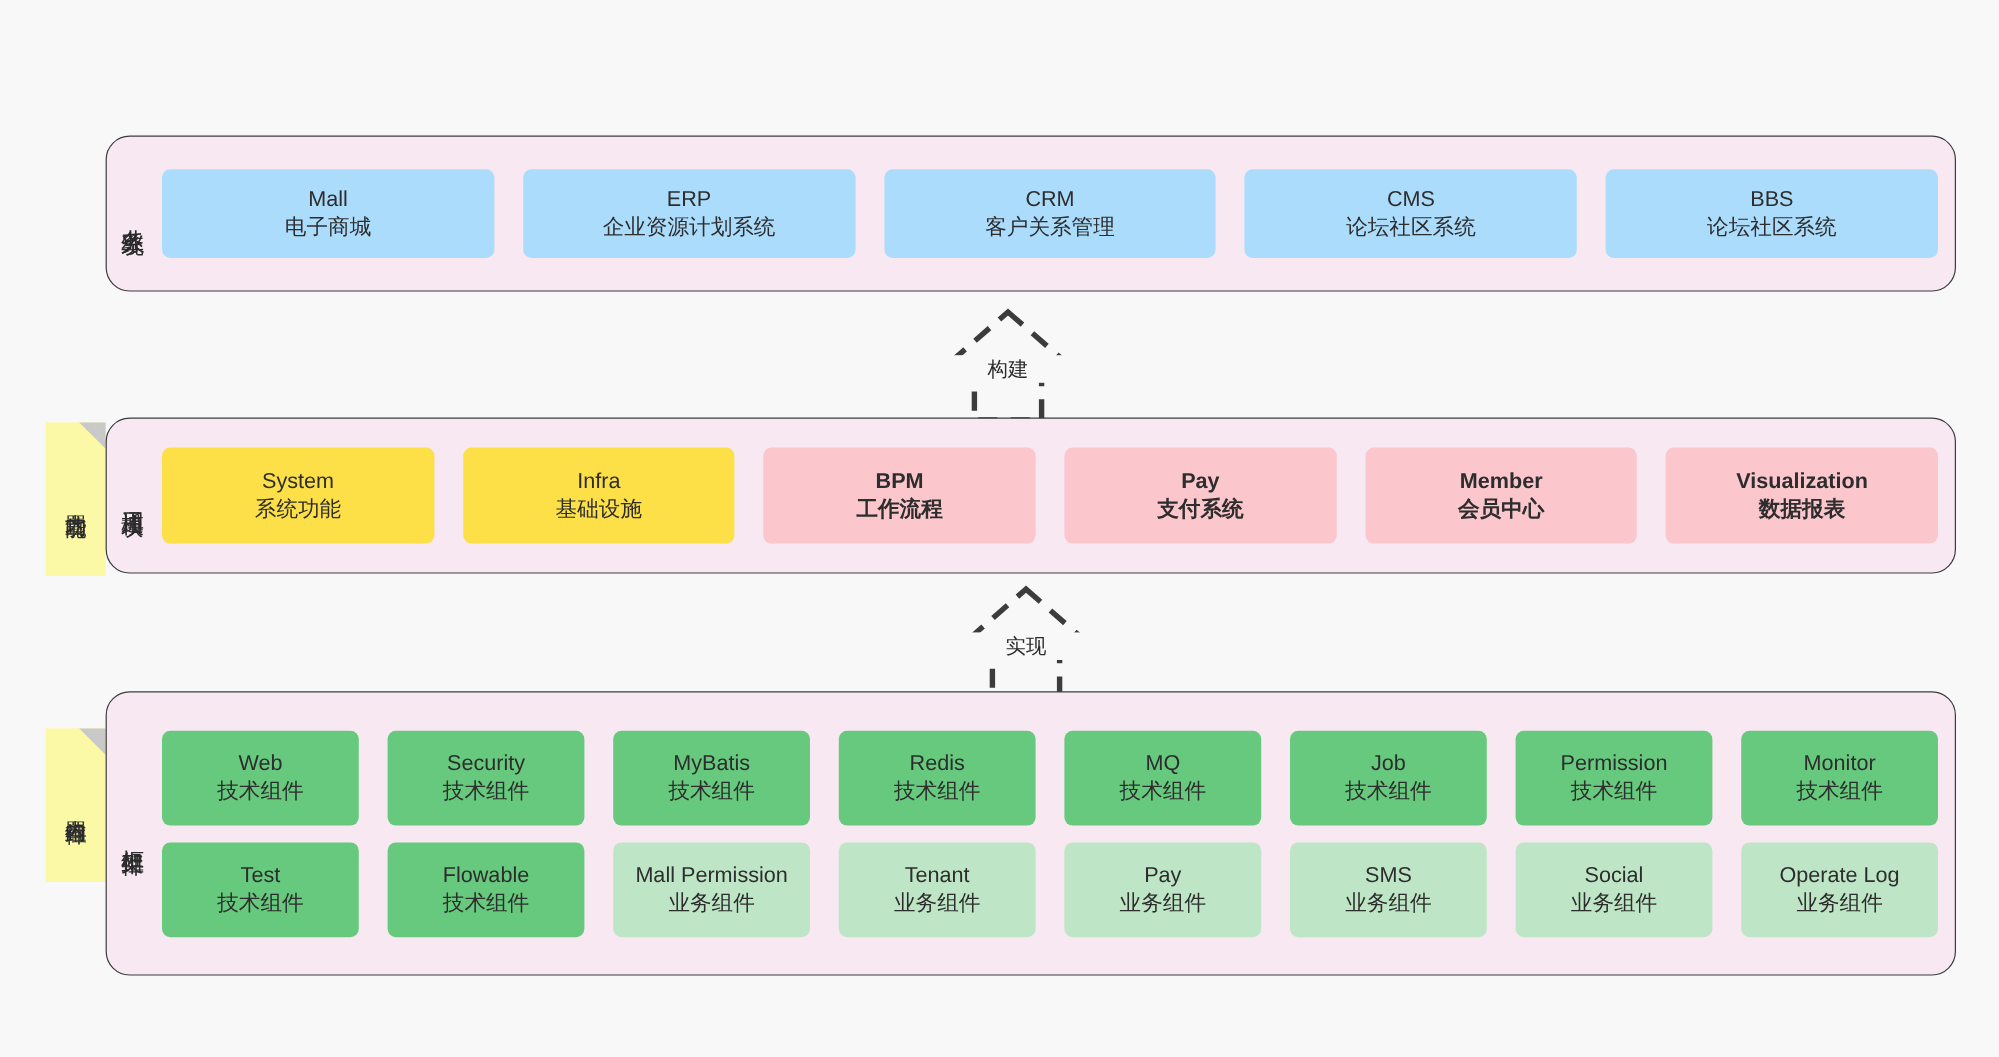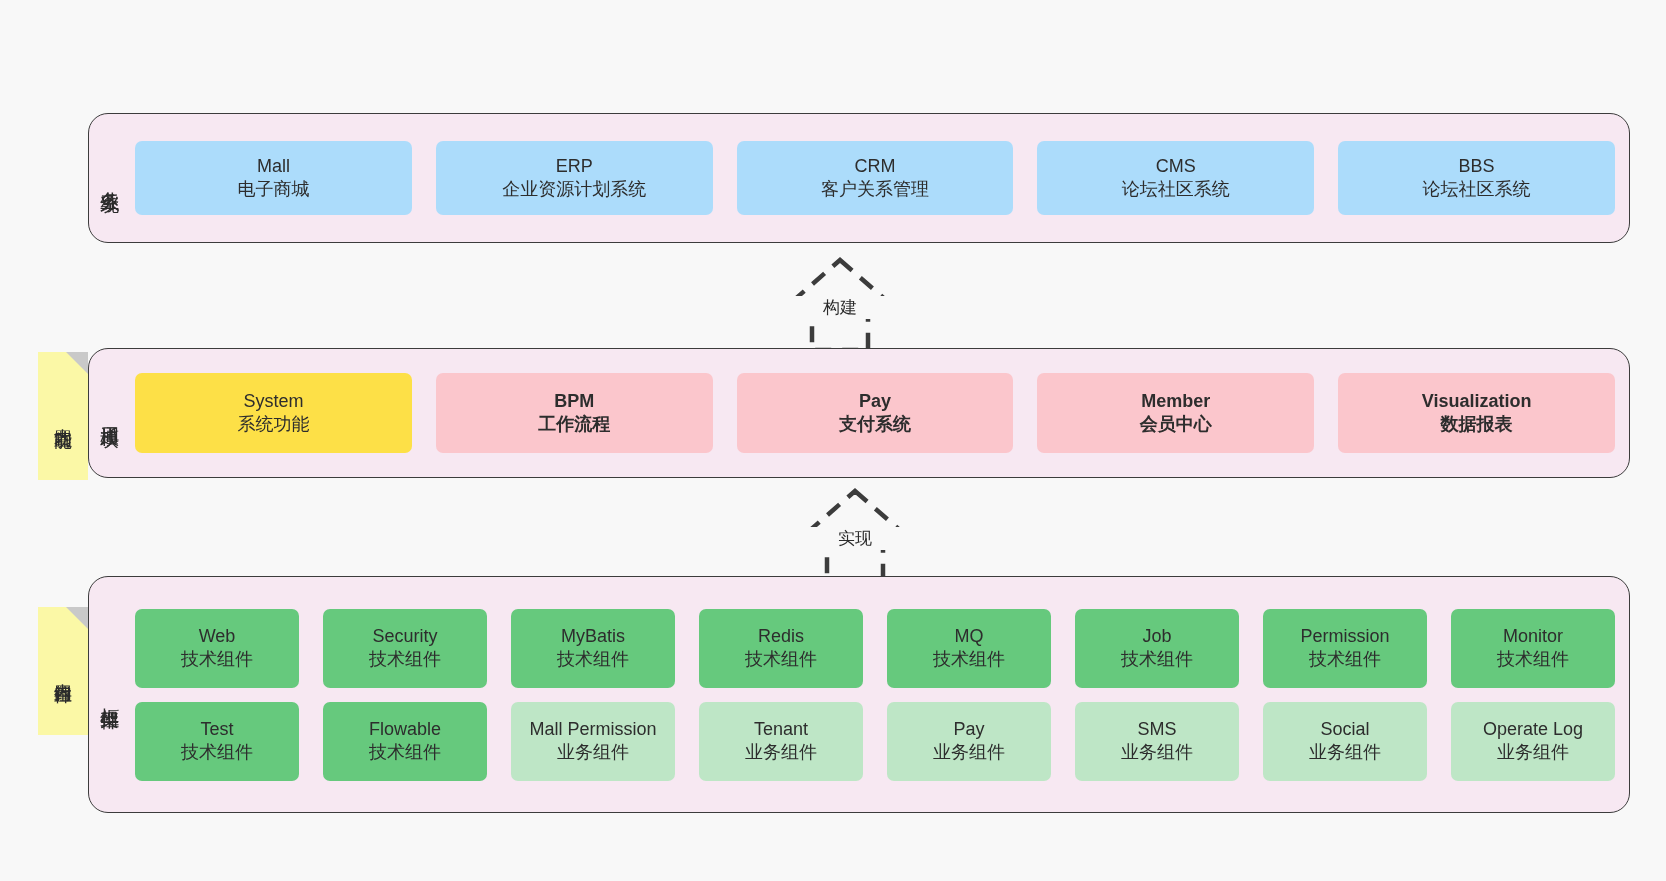--- a/index.html
+++ b/index.html
@@ -203,20 +203,24 @@
   </div>
 
   <div class="layer" id="layer-common">
     <div class="layer-caption">通用模块</div>
     <div class="layer-body">
       <div class="tile-row">
         <div class="tile c-red">
           <div class="t-name">System</div>
           <div class="t-sub">系统功能</div>
         </div>
+        <div class="tile c-red">
+          <div class="t-name">Infra</div>
+          <div class="t-sub">基础设施</div>
+        </div>
         <div class="tile c-pink">
           <div class="t-name">BPM</div>
           <div class="t-sub">工作流程</div>
         </div>
         <div class="tile c-pink">
           <div class="t-name">Pay</div>
           <div class="t-sub">支付系统</div>
         </div>
         <div class="tile c-pink">
           <div class="t-name">Member</div>

